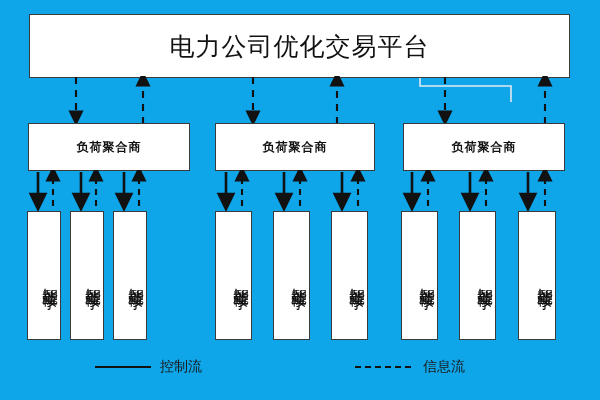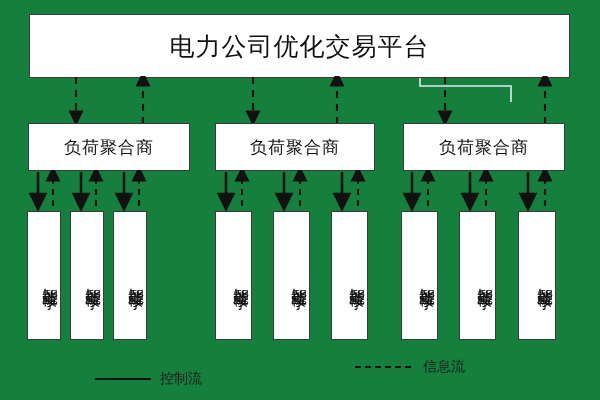--- a/index.html
+++ b/index.html
@@ -7,41 +7,42 @@
     padding: 0;
     background: #ffffff;
   }
   body {
     font-family: "Liberation Serif", "DejaVu Serif", serif;
   }
   #canvas {
     position: relative;
     width: 600px;
     height: 400px;
-    background: #15803d;
+    background: #0ea5e9;
     overflow: hidden;
   }
   .box {
     position: absolute;
     box-sizing: border-box;
     border: 1.4px solid #3a3a3a;
     background: #ffffff;
     display: flex;
     align-items: center;
     justify-content: center;
   }
   .platform-box {
     font-size: 25px;
     letter-spacing: 1px;
     color: #111;
   }
   .agg-box {
-    font-size: 17px;
+    font-size: 12px;
     letter-spacing: 1px;
     color: #111;
+    font-weight: bold;
   }
   .bld-box {
     font-size: 15.5px;
     color: #111;
     writing-mode: vertical-rl;
     text-orientation: upright;
     letter-spacing: 1.5px;
     padding-top: 6px;
     align-items: flex-start;
     justify-content: center;
@@ -172,21 +173,21 @@
   <div class="box bld-box" style="left:401px; top:211px; width:37px; height:129px;">
     <span>智能楼宇</span>
   </div>
   <div class="box bld-box" style="left:459px; top:211px; width:37px; height:129px;">
     <span>智能楼宇</span>
   </div>
   <div class="box bld-box" style="left:518px; top:211px; width:38px; height:129px;">
     <span>智能楼宇</span>
   </div>
 
-  <div class="legend" style="left:95px; top:370px;">
+  <div class="legend" style="left:95px; top:358px;">
     <span class="legend-line-solid"></span>
     <span>控制流</span>
   </div>
 
   <div class="legend" style="left:355px; top:358px;gap:12px;">
     <span class="legend-line-dashed"></span>
     <span>信息流</span>
   </div>
 
 </div>

